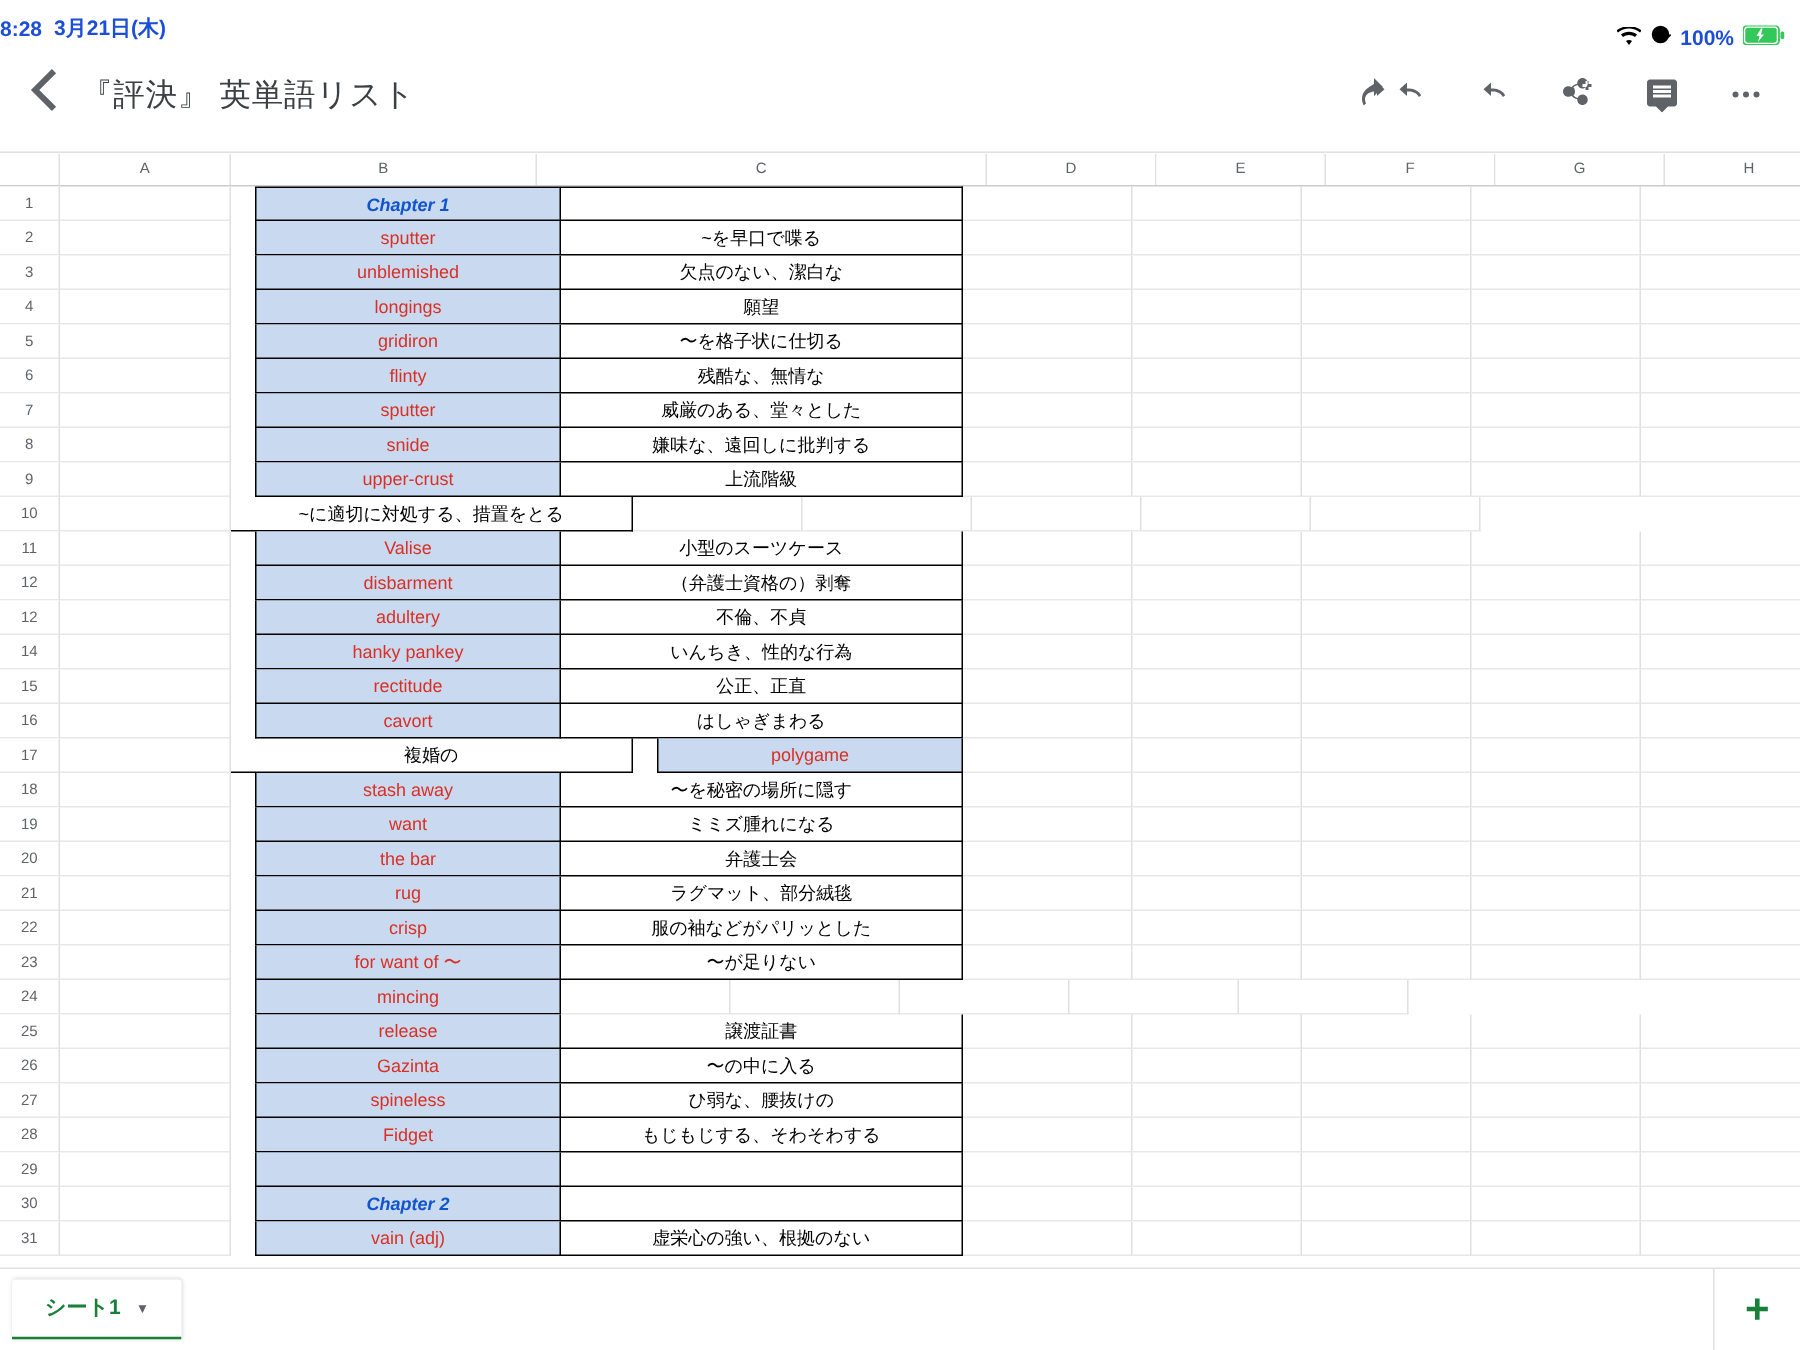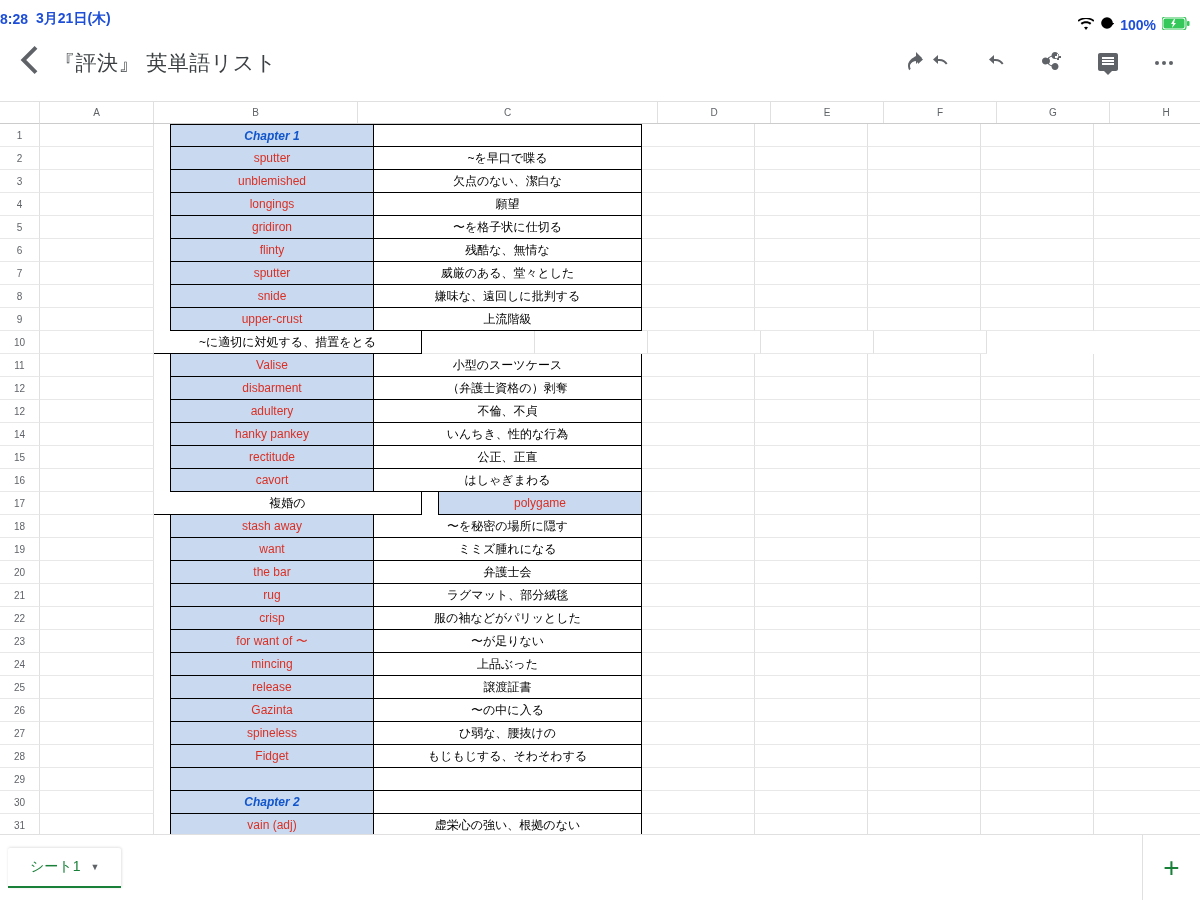--- a/index.html
+++ b/index.html
@@ -53,21 +53,21 @@
 .col-B { width: 204px; }
 .col-C { width: 268px; }
 .col-std { width: 113px; }
 .cell.bcell { background: #c9daf0; border-right: 1px solid #000; border-left: 1px solid #000; border-bottom: 1px solid #000; color: #d93025; margin-left: 16px; }
 .cell.bcell.empty { color: transparent; }
 .cell.ccell { border-right: 1px solid #000; border-bottom: 1px solid #000; color: #000; }
 .cell.bcell.first { border-top: 1px solid #000; }
 .cell.ccell.first { border-top: 1px solid #000; }
 .cell.chapter { color: #1155cc; font-weight: 700; font-style: italic; }
 .bottombar {
-  height: 66px; display: flex; align-items: center; border-top: 1px solid #e0e0e0;
+  height: 55px; display: flex; align-items: center; border-top: 1px solid #e0e0e0; font-weight: bold;
 }
 .tab {
   height: 40px; padding: 0 22px; display: flex; align-items: center; gap: 10px;
   font-size: 14px; color: #188038; margin: 5px 0 5px 8px; cursor: pointer;
   box-shadow: 0 -1px 3px rgba(0,0,0,0.08), 1px 0 3px rgba(0,0,0,0.08);
   border-bottom: 2px solid #188038; border-radius: 2px 2px 0 0; background: #fff;
 }
 .tab .tri { font-size: 9px; color: #5f6368; }
 .add-tab {
   margin-left: auto; width: 58px; height: 100%; display: flex; align-items: center; justify-content: center;
@@ -420,21 +420,20 @@
           <div class="cell col-C ccell">〜が足りない</div>
           <div class="cell col-std"></div>
           <div class="cell col-std"></div>
           <div class="cell col-std"></div>
           <div class="cell col-std"></div>
           <div class="cell col-std"></div>
         </div>
         <div class="row">
           <div class="cell col-A"></div>
           <div class="cell col-B bcell">mincing</div>
-          <div class="cell col-C ccell">上品ぶった</div>
           <div class="cell col-std"></div>
           <div class="cell col-std"></div>
           <div class="cell col-std"></div>
           <div class="cell col-std"></div>
           <div class="cell col-std"></div>
         </div>
         <div class="row">
           <div class="cell col-A"></div>
           <div class="cell col-B bcell">release</div>
           <div class="cell col-C ccell">譲渡証書</div>

